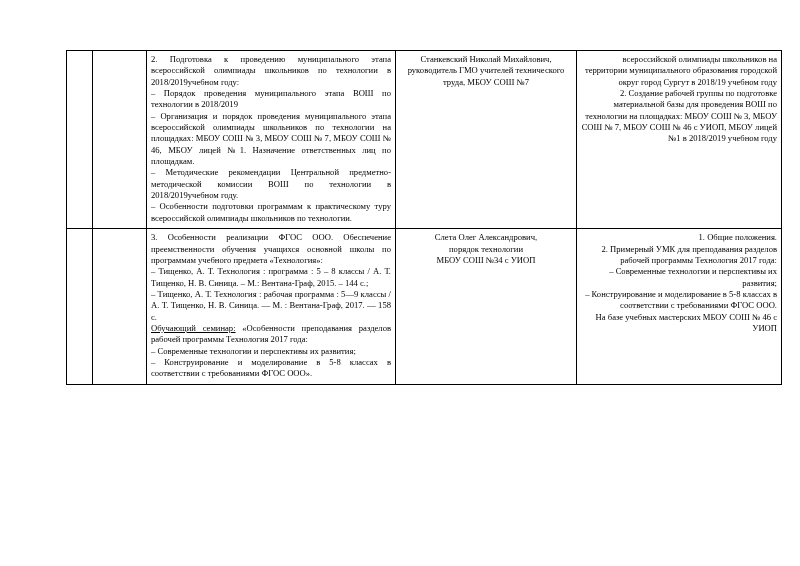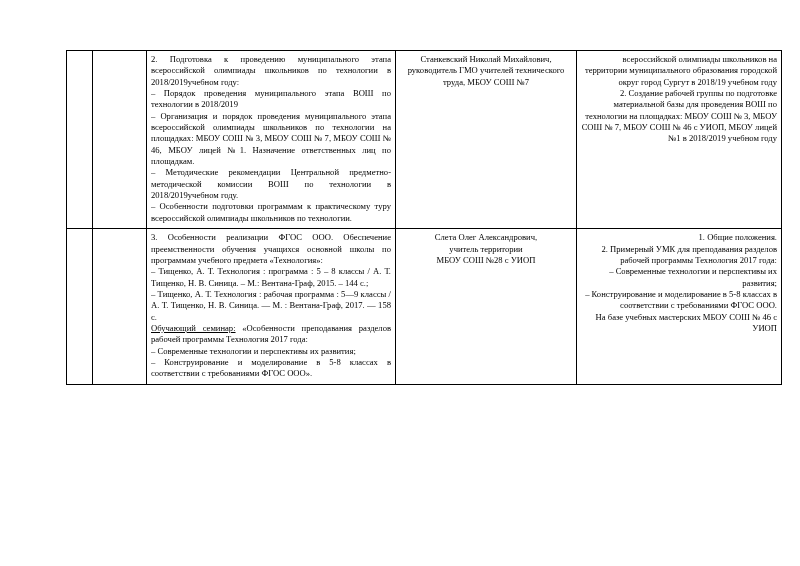--- a/index.html
+++ b/index.html
@@ -83,22 +83,22 @@
         <td class="col-main just">
           <p class="line just">3. Особенности реализации ФГОС ООО. Обеспечение преемственности обучения учащихся основной школы по программам учебного предмета «Технология»:</p>
           <p class="line just">– Тищенко, А. Т. Технология : программа : 5 – 8 классы / А. Т. Тищенко, Н. В. Синица. – М.: Вентана-Граф, 2015. – 144 с.;</p>
           <p class="line just">– Тищенко, А. Т. Технология : рабочая программа : 5—9 классы / А. Т. Тищенко, Н. В. Синица. — М. : Вентана-Граф, 2017. — 158 с.</p>
           <p class="line just"><span class="underline">Обучающий семинар:</span> <span>«Особенности преподавания разделов рабочей программы Технология 2017 года:</span></p>
           <p class="line just">– Современные технологии и перспективы их развития;</p>
           <p class="line just">– Конструирование и моделирование в 5-8 классах в соответствии с требованиями ФГОС ООО».</p>
         </td>
         <td class="col-person center">
           <p class="line center">Слета Олег Александрович,</p>
-          <p class="line center">учитель территории</p>
-          <p class="line center">МБОУ СОШ №28 с УИОП</p>
+          <p class="line center">порядок технологии</p>
+          <p class="line center">МБОУ СОШ №34 с УИОП</p>
         </td>
         <td class="col-result left">
           <p class="line left">1. Общие положения.</p>
           <p class="line left">2. Примерный УМК для преподавания разделов рабочей программы Технология 2017 года:</p>
           <p class="line left">– Современные технологии и перспективы их развития;</p>
           <p class="line left">– Конструирование и моделирование в 5-8 классах в соответствии с требованиями ФГОС ООО.</p>
           <p class="line left">На базе учебных мастерских МБОУ СОШ № 46 с УИОП</p>
         </td>
       </tr>
     </tbody>

